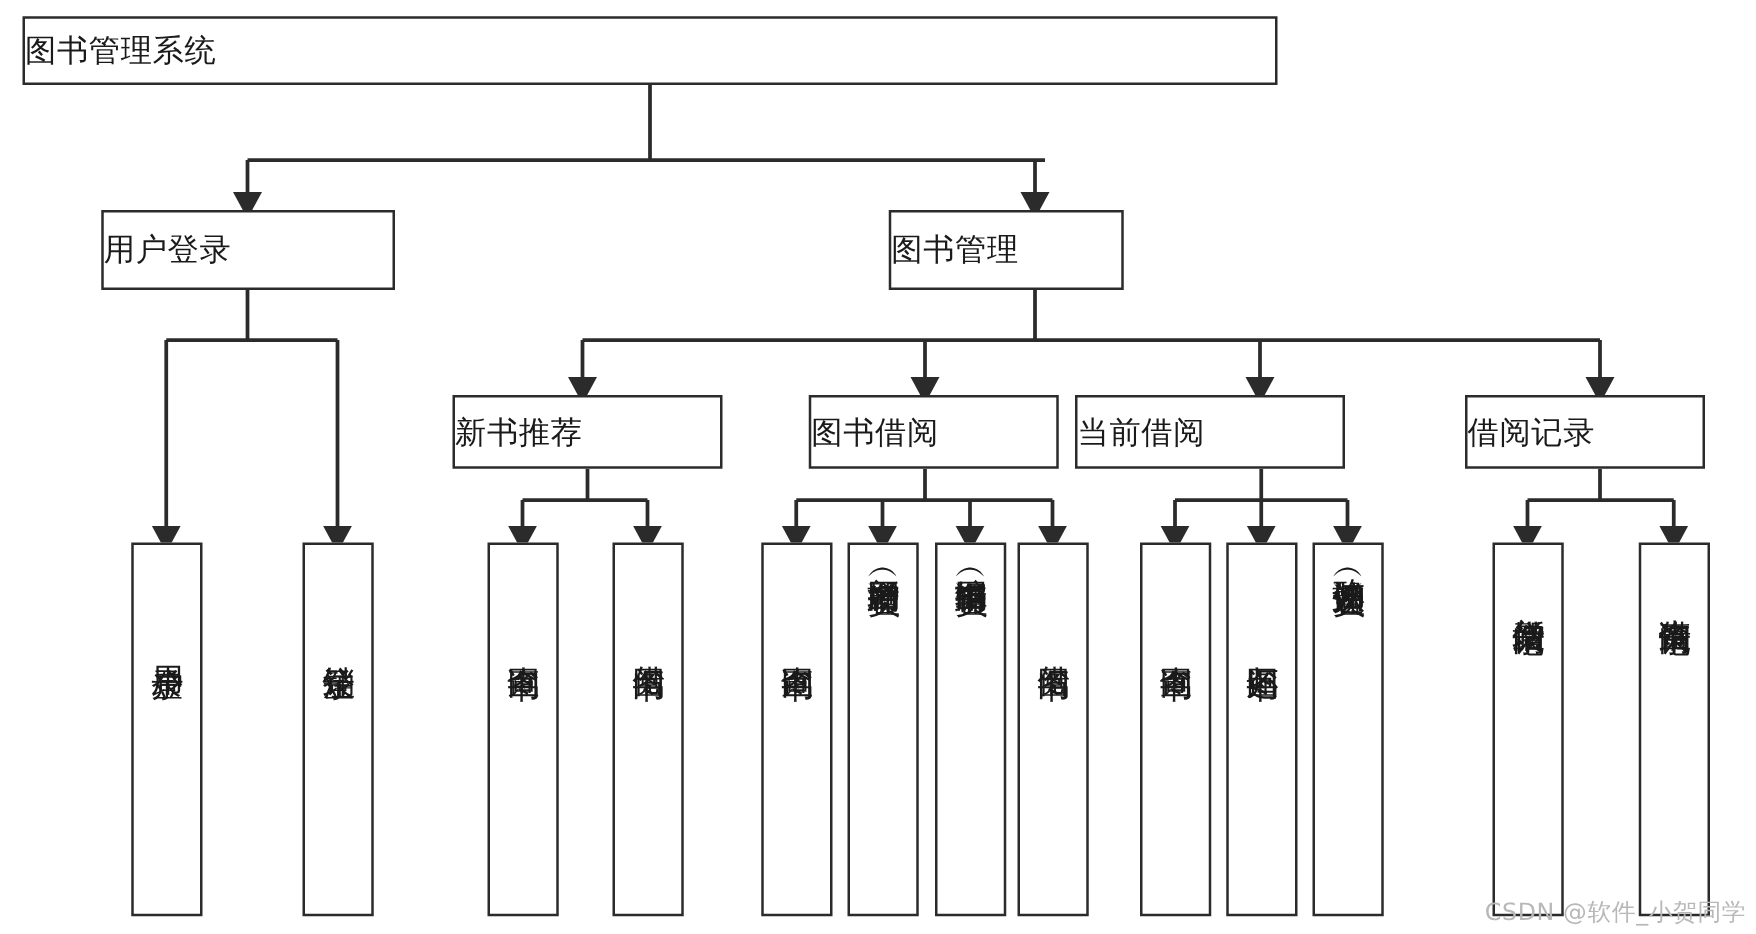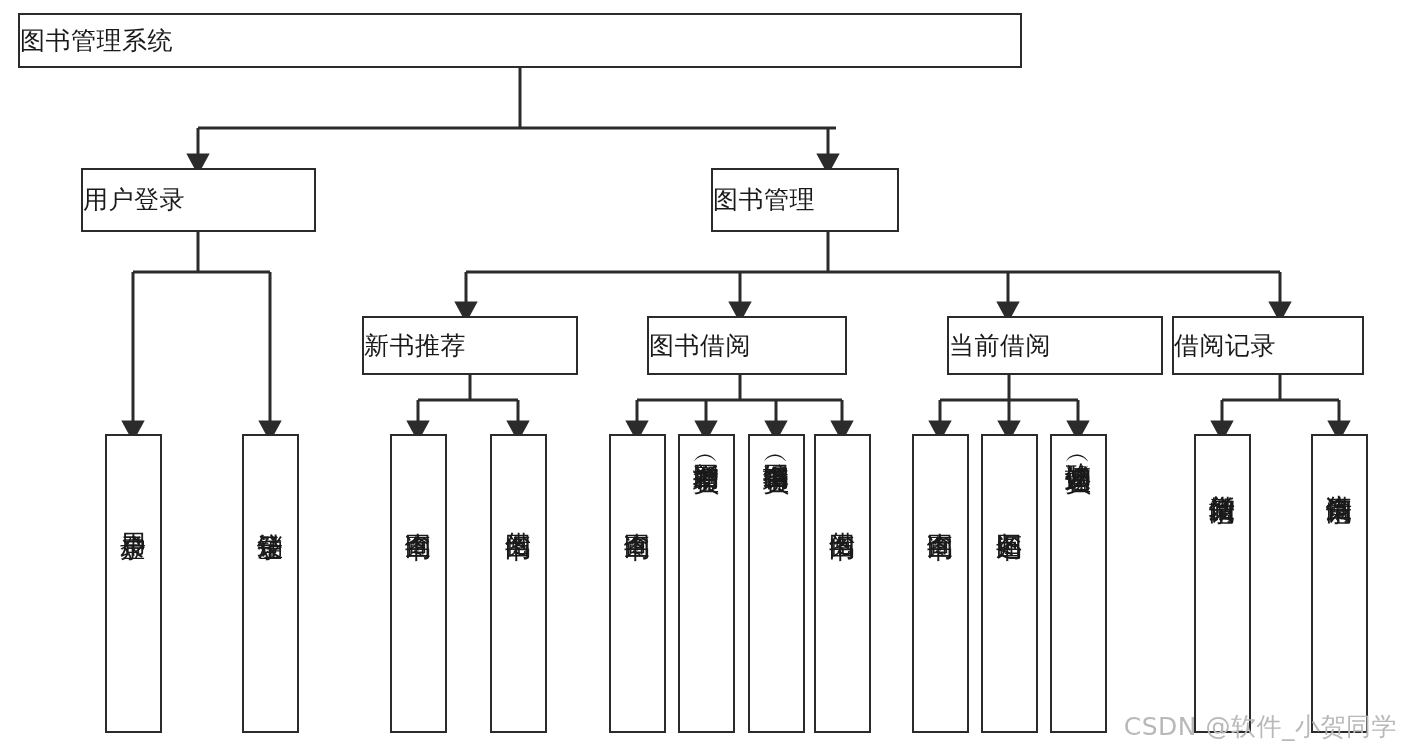--- a/index.html
+++ b/index.html
@@ -62,21 +62,21 @@
     text-orientation: upright;
     font-size: 26px;
     line-height: 1;
     letter-spacing: 1px;
     white-space: nowrap;
   }
   #watermark {
     position: absolute;
     right: 8px;
     bottom: 4px;
-    font-size: 25px;
+    font-size: 19px;
     color: #b8b8b8;
     letter-spacing: 0.5px;
     white-space: nowrap;
     pointer-events: none;
   }
 </style>
 </head>
 <body>
 
 <div id="diagram-root">
@@ -141,21 +141,21 @@
   <div class="node horiz" style="left:711px; top:168px; width:188px; height:64px;">
     <span class="label">图书管理</span>
   </div>
 
   <div class="node horiz" style="left:362px; top:316px; width:216px; height:59px;">
     <span class="label">新书推荐</span>
   </div>
   <div class="node horiz" style="left:632px; top:316px; width:200px; height:59px;margin-left:15px;">
     <span class="label">图书借阅</span>
   </div>
-  <div class="node horiz" style="left:947px; top:316px; width:216px; height:59px;">
+  <div class="node horiz" style="left:860px; top:316px; width:216px; height:59px;">
     <span class="label">当前借阅</span>
   </div>
   <div class="node horiz" style="left:1172px; top:316px; width:192px; height:59px;">
     <span class="label">借阅记录</span>
   </div>
 
   <div class="node vert" style="left:105px; top:434px; width:57px; height:299px; padding-top:76px;">
     <span class="label">用户登录</span>
   </div>
   <div class="node vert" style="left:242px; top:434px; width:57px; height:299px; padding-top:76px;">

